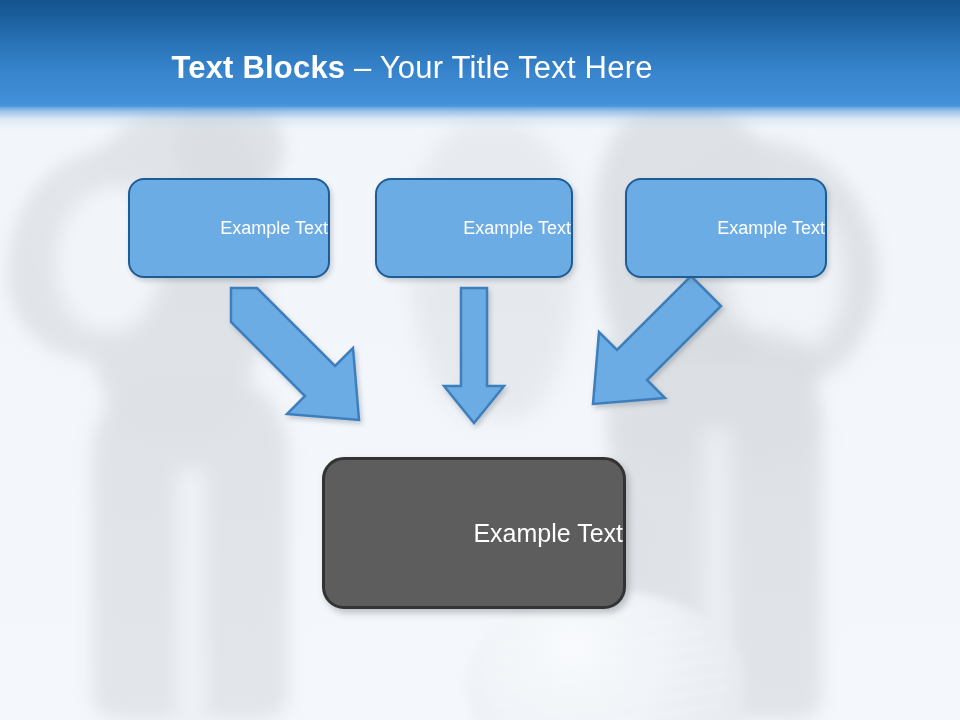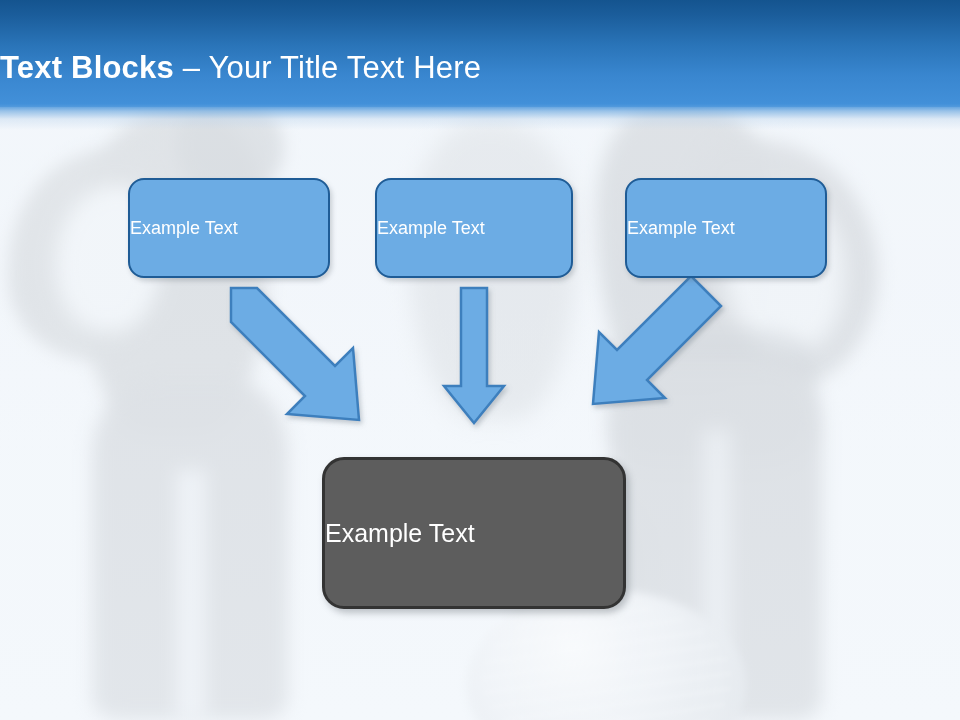--- a/index.html
+++ b/index.html
@@ -213,38 +213,40 @@
     background: linear-gradient(180deg,
       rgba(67,145,218,1) 0%,
       rgba(122,176,226,.72) 28%,
       rgba(186,211,236,.38) 58%,
       rgba(240,245,250,0) 100%);
   }
   .slide-title {
     position: absolute;
     left: 0; top: 49px;
     width: 824px;
+    text-align: center;
     color: #ffffff;
     font-size: 31px;
     line-height: 38px;
     letter-spacing: .2px;
     white-space: nowrap;
   }
   .slide-title .t-strong { font-weight: bold; }
   .slide-title .t-rest   { font-weight: normal; }
 
   
   .node {
     position: absolute;
     box-sizing: border-box;
     display: flex;
     align-items: center;
-    justify-content: flex-start;
+    justify-content: flex-end;
     color: #ffffff;
     text-align: center;
+    padding-left: 40px;
   }
   .node-blue {
     background: #6cace4;
     border: 2px solid #1f5c96;
     border-radius: 16px;
     font-size: 18px;
     box-shadow: 2px 3px 5px rgba(90,100,110,.28);
   }
   .node-dark {
     background: #5d5d5d;

